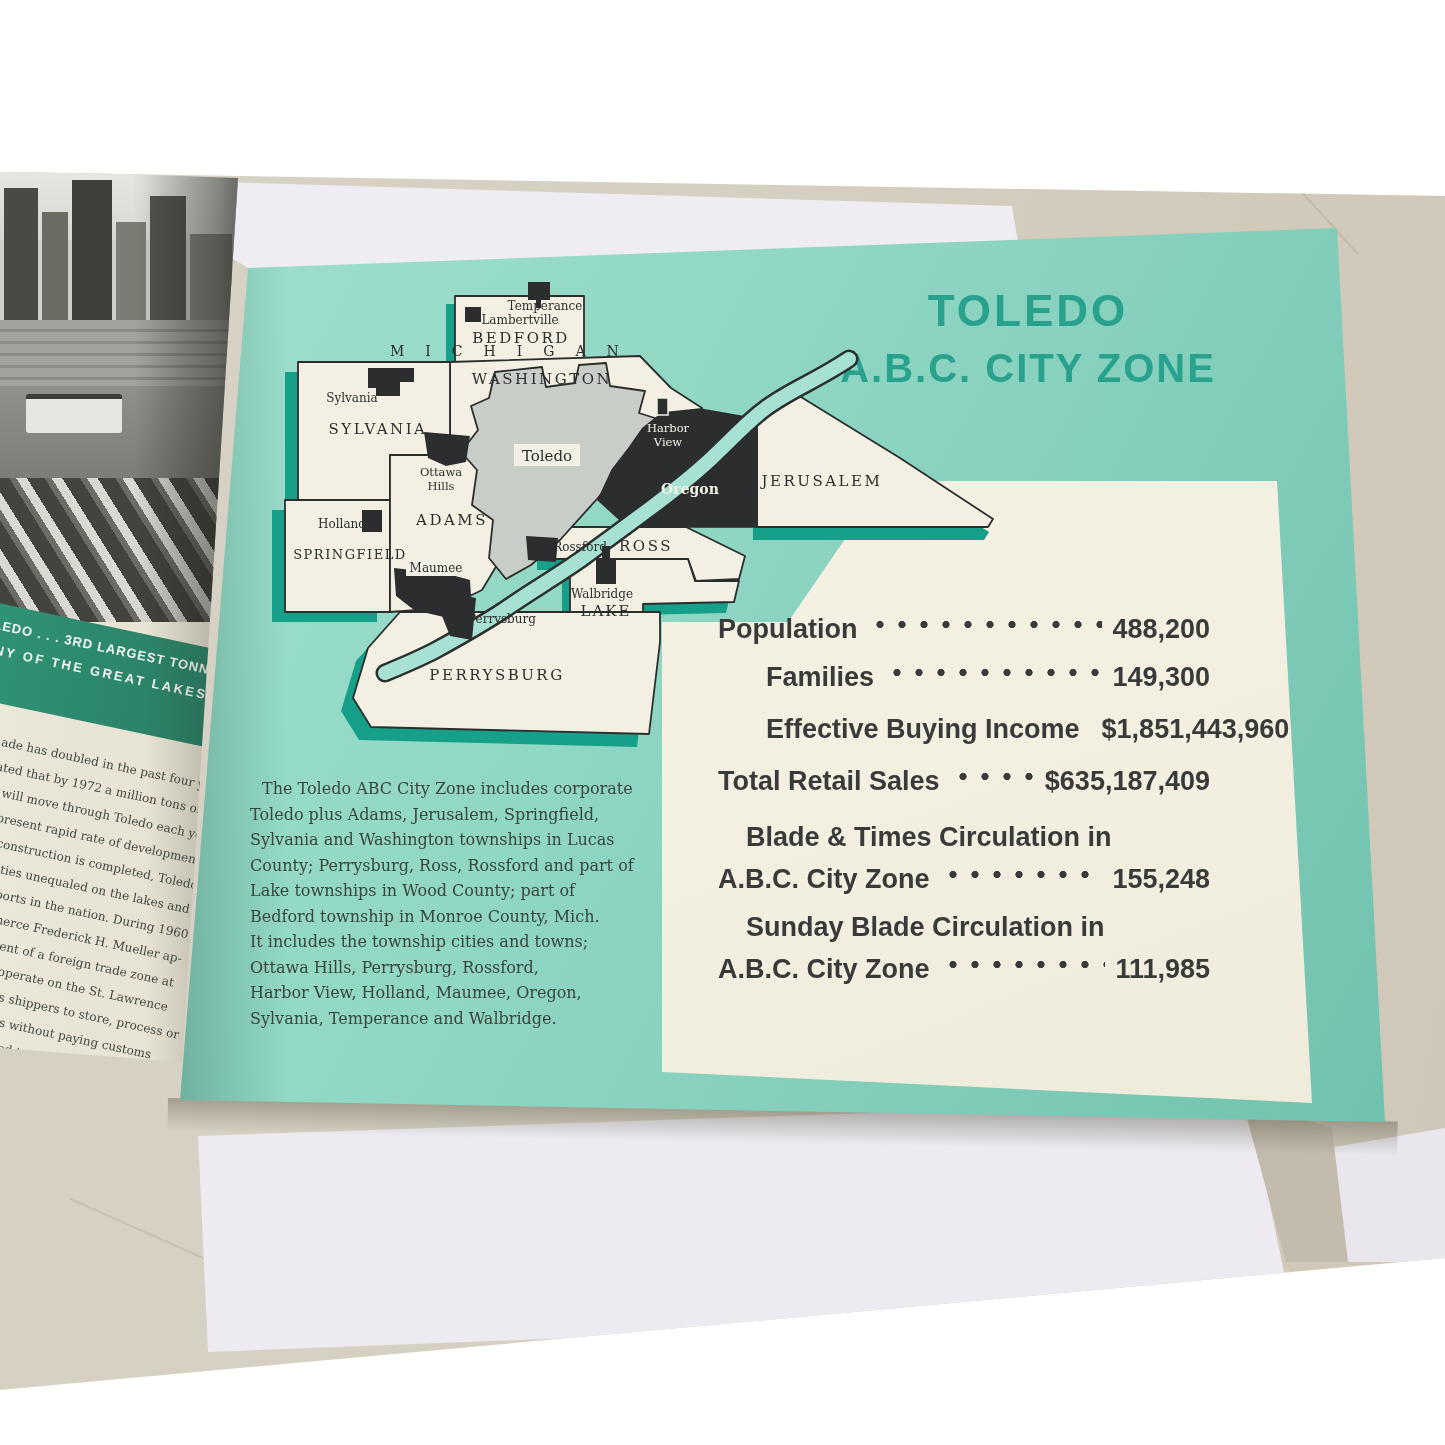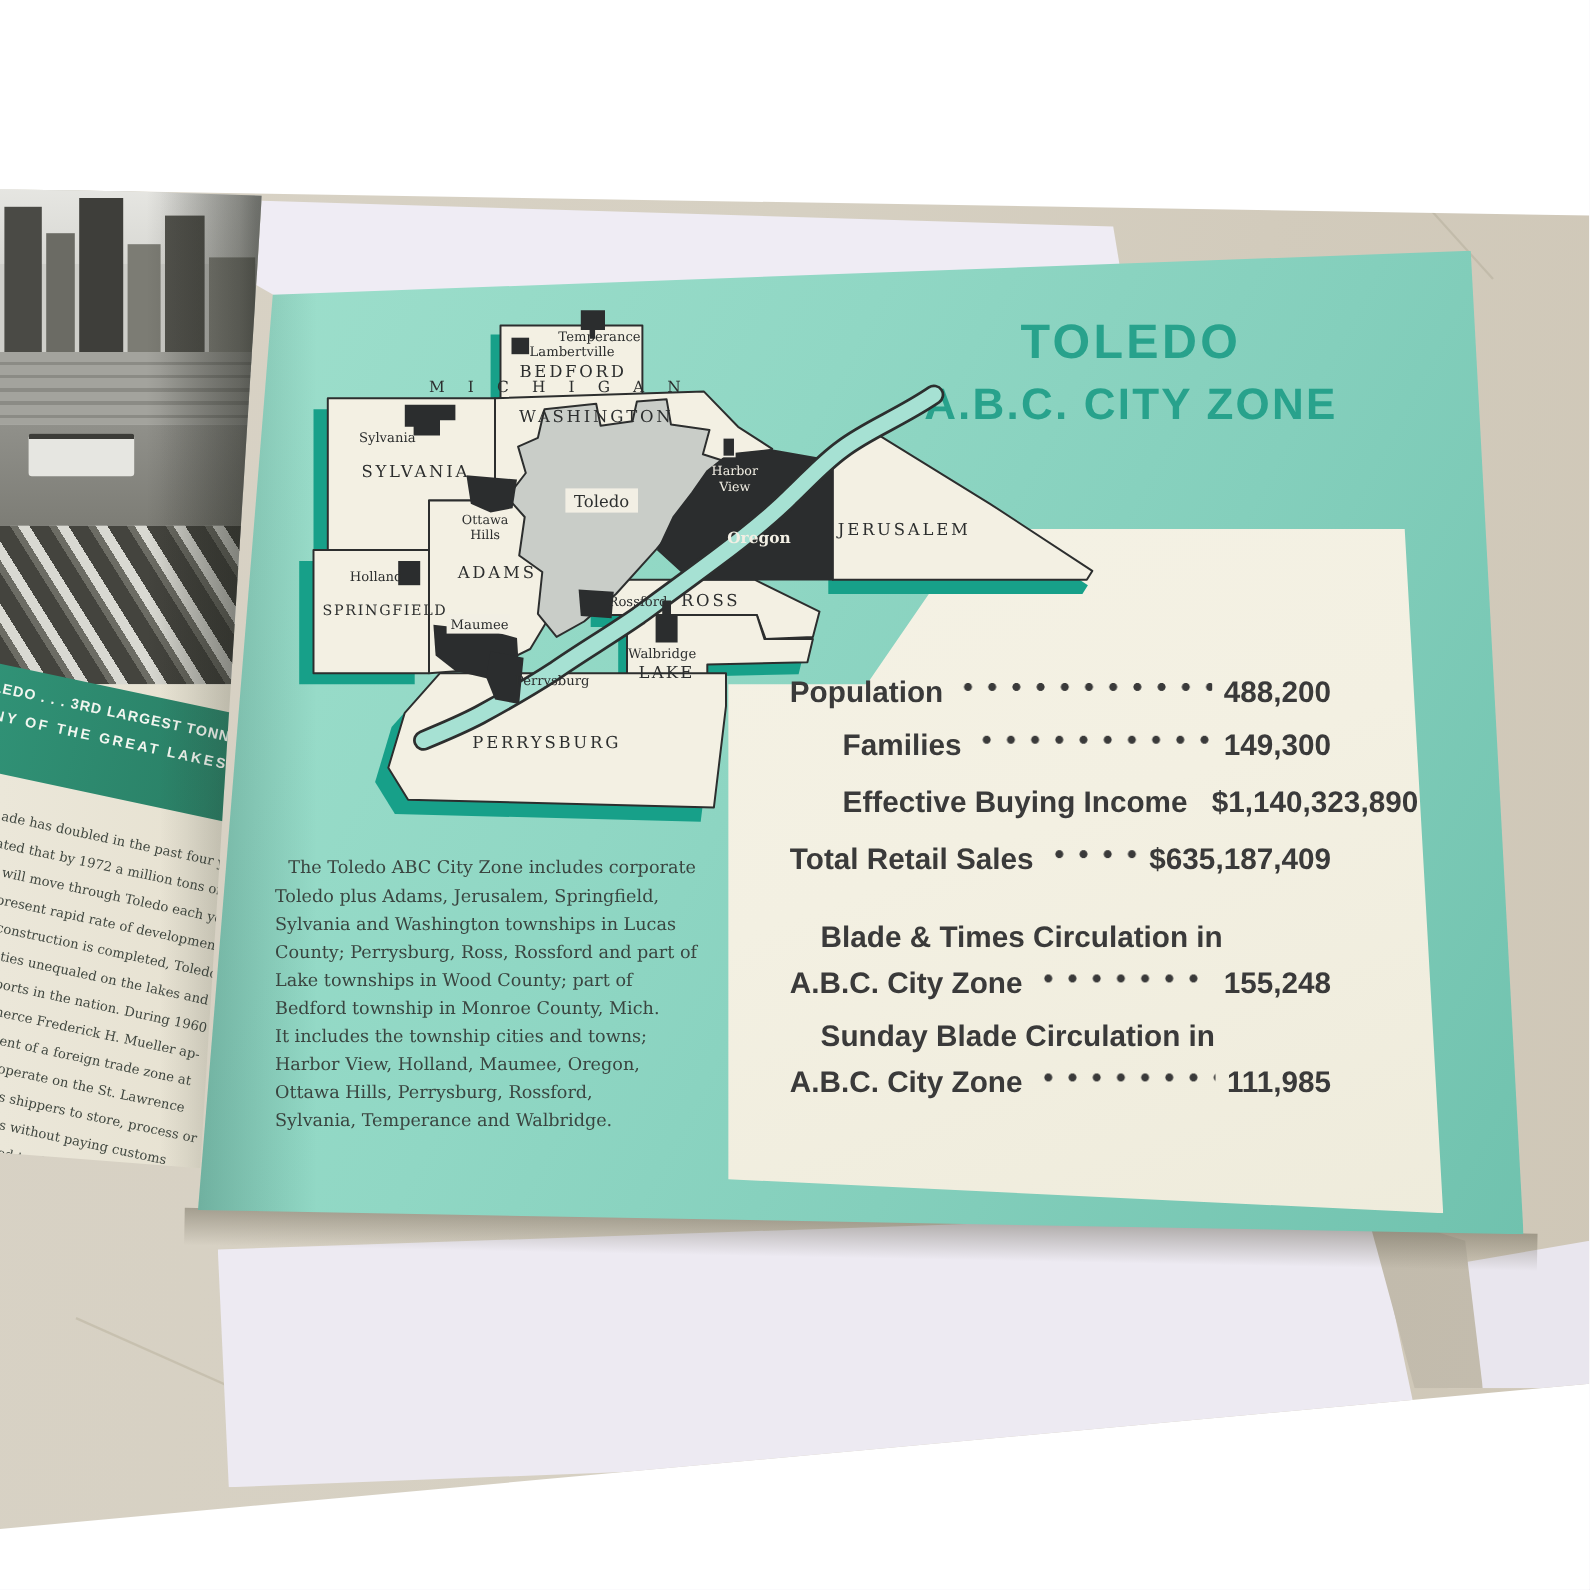--- a/index.html
+++ b/index.html
@@ -67,21 +67,21 @@
   #title .t1{font-size:44px;letter-spacing:3px;}
   #title .t2{font-size:40px;letter-spacing:2px;margin-top:10px;white-space:nowrap;}
   
   #stats{position:absolute;left:540px;top:384px;width:492px;color:#3a3a3a;font-weight:bold;font-size:27px;}
   .srow{display:flex;align-items:center;line-height:34px;white-space:nowrap;}
   .srow .dots{flex:1;height:9px;margin:0 10px 9px 12px;
     background-image:radial-gradient(circle,#3a3a3a 3.3px,rgba(0,0,0,0) 3.9px);
     background-size:22px 9px;background-repeat:repeat-x;background-position:0 50%;}
   .srow .val{text-align:right;}
   .srow-top{line-height:34px;white-space:nowrap;margin-left:28px;}
-  .m14{margin-bottom:14px;} .m18{margin-bottom:18px;margin-left:48px;} .m22{margin-bottom:37px;}
+  .m14{margin-bottom:14px;} .m18{margin-bottom:18px;margin-left:48px;} .m22{margin-bottom:22px;}
   .m8{margin-bottom:8px;}
   
   #para{position:absolute;left:72px;top:548px;width:420px;
     font-family:"DejaVu Serif",serif;font-size:16px;line-height:25.5px;color:#3a4540;}
   #para .pl:first-child{text-indent:12px;}
   
   .twp{font-family:"DejaVu Serif",serif;font-size:15px;letter-spacing:2.5px;fill:#2c2e2e;}
   .twp-s{font-family:"DejaVu Serif",serif;font-size:13px;letter-spacing:1.5px;fill:#2c2e2e;}
   .twn{font-family:"DejaVu Serif",serif;font-size:12px;fill:#2c2e2e;}
   .twn-xs{font-family:"DejaVu Serif",serif;font-size:11.5px;fill:#2c2e2e;}
@@ -230,21 +230,21 @@
           <span class="val">488,200</span>
         </div>
         <div class="srow m18">
           <span>Families</span>
           <span class="dots"></span>
           <span class="val">149,300</span>
         </div>
         <div class="srow m18">
           <span>Effective Buying Income</span>
           <span class="dots"></span>
-          <span class="val">$1,140,323,890</span>
+          <span class="val">$1,851,443,960</span>
         </div>
         <div class="srow m22">
           <span>Total Retail Sales</span>
           <span class="dots"></span>
           <span class="val">$635,187,409</span>
         </div>
         <div class="srow-top m8">
           <span>Blade &amp; Times Circulation in</span>
         </div>
         <div class="srow m14">
@@ -263,20 +263,20 @@
       </div>
 
       <div id="para">
         <div class="pl">The Toledo ABC City Zone includes corporate</div>
         <div class="pl">Toledo plus Adams, Jerusalem, Springfield,</div>
         <div class="pl">Sylvania and Washington townships in Lucas</div>
         <div class="pl">County; Perrysburg, Ross, Rossford and part of</div>
         <div class="pl">Lake townships in Wood County; part of</div>
         <div class="pl">Bedford township in Monroe County, Mich.</div>
         <div class="pl">It includes the township cities and towns;</div>
+        <div class="pl">Ottawa Hills, Perrysburg, Rossford,</div>
         <div class="pl">Harbor View, Holland, Maumee, Oregon,</div>
-        <div class="pl">Ottawa Hills, Perrysburg, Rossford,</div>
         <div class="pl">Sylvania, Temperance and Walbridge.</div>
       </div>
     </div>
   </div>
   <div class="white-band"></div>
 </div>
 
 </body></html>

